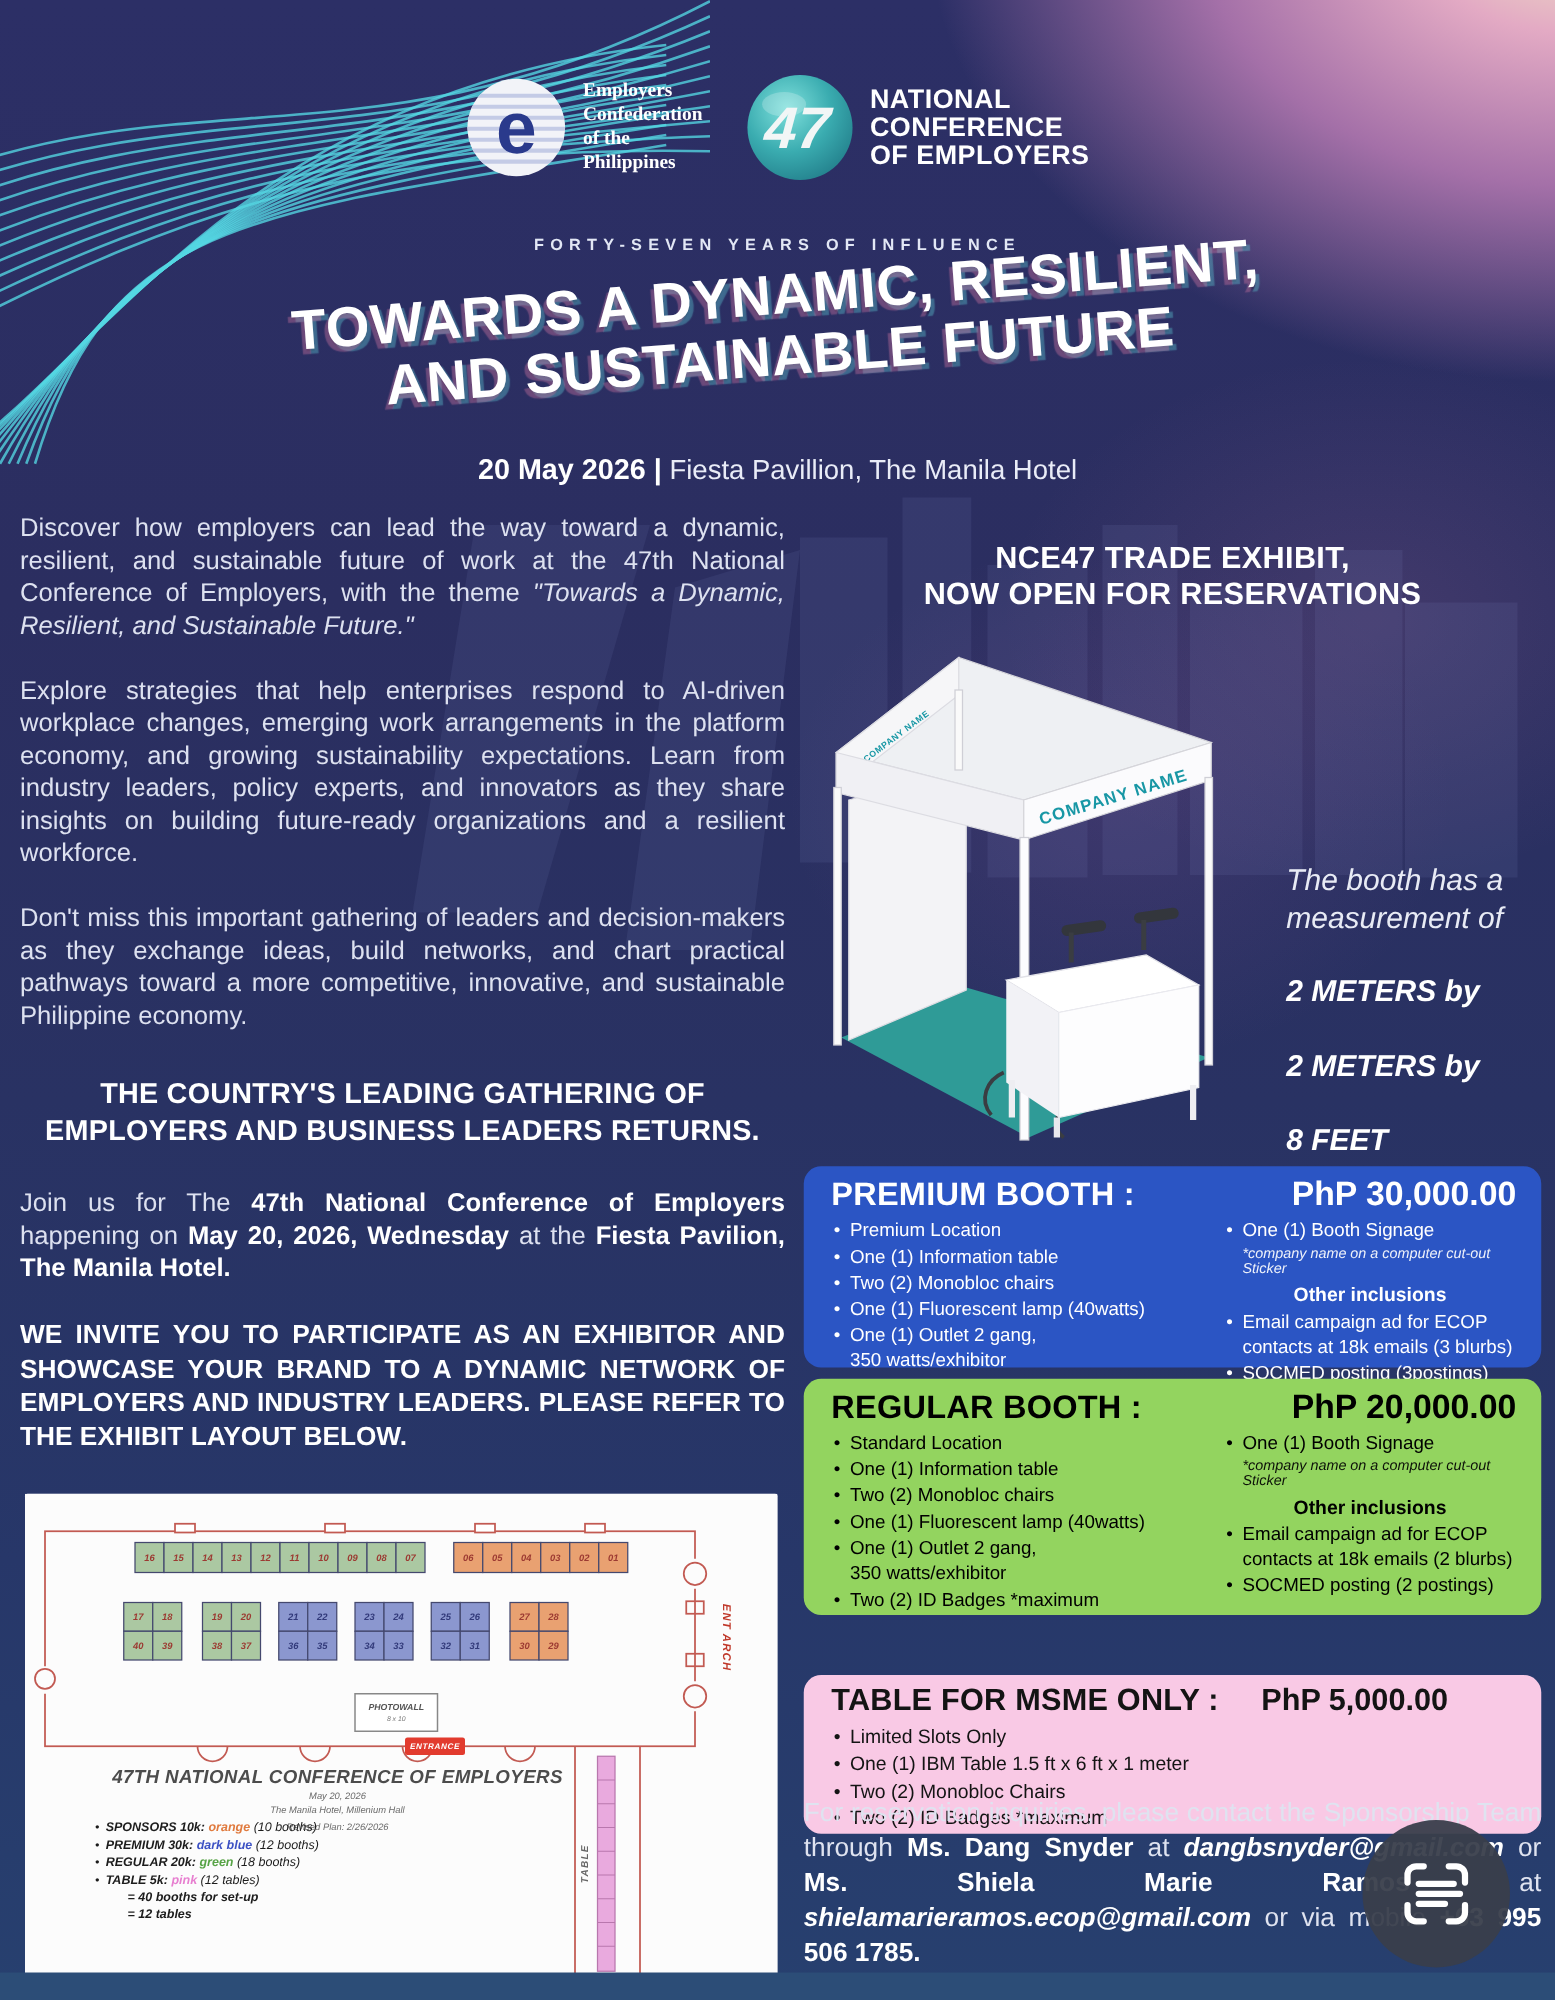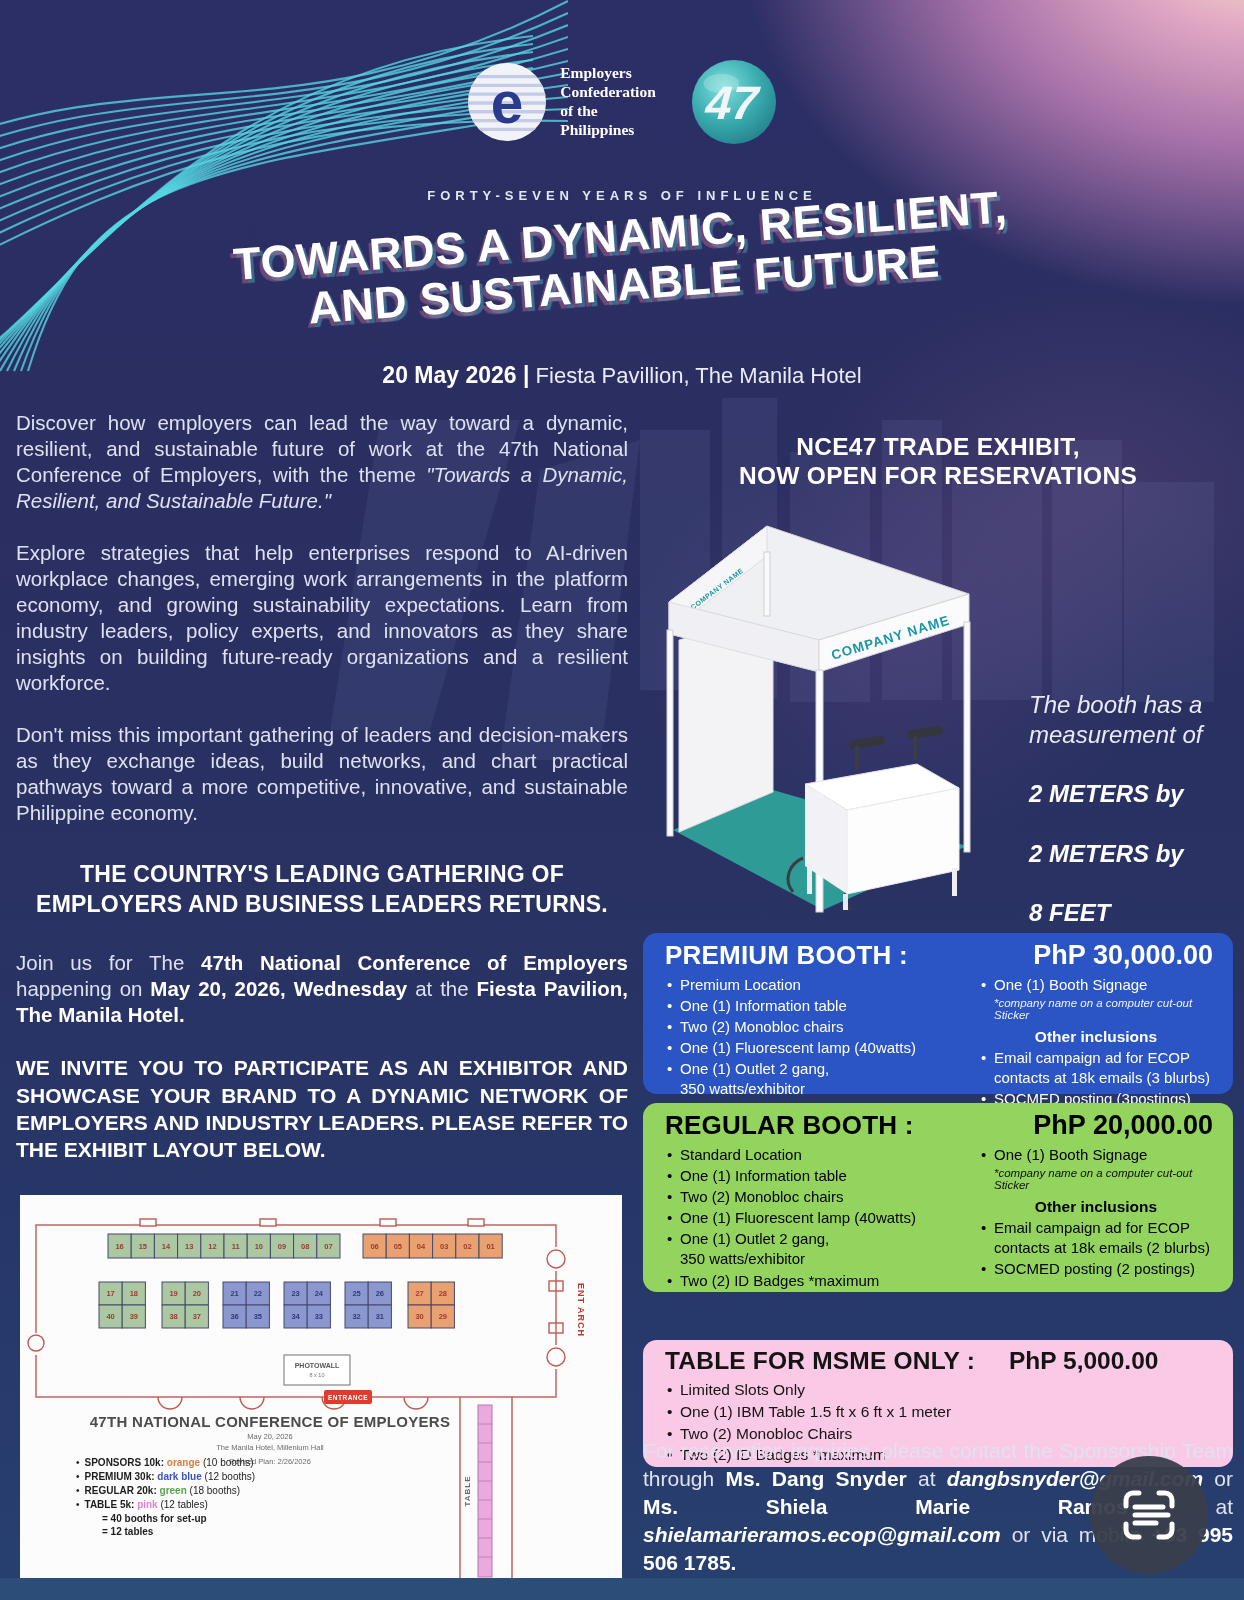--- a/index.html
+++ b/index.html
@@ -70,21 +70,21 @@
   
   .contact { position:absolute; left:643px; top:1437px; width:590px; color:#dfe3f0; font-size:21px; line-height:1.33; text-align:justify; }
   .contact b { color:#fff; font-weight:800; }
   .contact .em { font-style:italic; font-weight:800; color:#fff; }
 
   
   .scan-btn { position:absolute; left:1090px; top:1456px; width:118px; height:118px; border-radius:50%;
     background:rgba(57,62,75,.95); display:flex; align-items:center; justify-content:center; cursor:pointer; }
 
   
-  .floorplan { position:absolute; left:20px; top:1195px; width:602px; height:397px; background:#fcfcfc; border-radius:2px; }
+  .floorplan { position:absolute; left:20px; top:1195px; width:602px; height:397px; background:#fcfcfc; border-radius:2px;font-style:italic; }
   .fp-title { position:absolute; left:50px; top:218px; width:400px; text-align:center; color:#4c4c4c; }
   .fp-title h3 { font-size:15px; font-weight:700; letter-spacing:.3px; }
   .fp-sub { font-size:7.5px; color:#6b6b6b; margin-top:2px; }
   .fp-sub3 { margin-top:5px; }
   .fp-legend { position:absolute; left:56px; top:262px; font-size:10px; color:#1c1c1c; }
   .fp-legend .row { margin-bottom:3px; }
   .fp-legend .bullet { margin-right:5px; }
   .fp-legend b { font-weight:800; }
   .lg-orange { color:#e07b3f; font-weight:800; }
   .lg-blue { color:#3d52c4; font-weight:800; }
@@ -173,20 +173,25 @@
           <radialGradient id="tealGrad" cx="38%" cy="32%" r="75%">
             <stop offset="0%" stop-color="#7fe0dc"></stop>
               <stop offset="55%" stop-color="#3aacb0"></stop>
               <stop offset="100%" stop-color="#23808c"></stop>
           </radialGradient>
         </defs>
         <circle cx="45" cy="45" r="43" fill="url(#tealGrad)"></circle>
         <ellipse cx="32" cy="26" rx="18" ry="10" fill="rgba(255,255,255,0.22)"></ellipse>
         <text x="46" y="62" text-anchor="middle" font-size="48" font-weight="bold" font-style="italic" fill="#f2f6f6" transform="skewX(-4)">47</text>
       </svg>
+      <div class="nce-text">
+        <div>NATIONAL</div>
+        <div>CONFERENCE</div>
+        <div>OF EMPLOYERS</div>
+      </div>
     </div>
   </div>
 
   <div class="tagline">FORTY-SEVEN YEARS OF INFLUENCE</div>
 
   <div class="big-title">
     <div>TOWARDS A DYNAMIC, RESILIENT,</div>
     <div>AND SUSTAINABLE FUTURE</div>
   </div>
 

